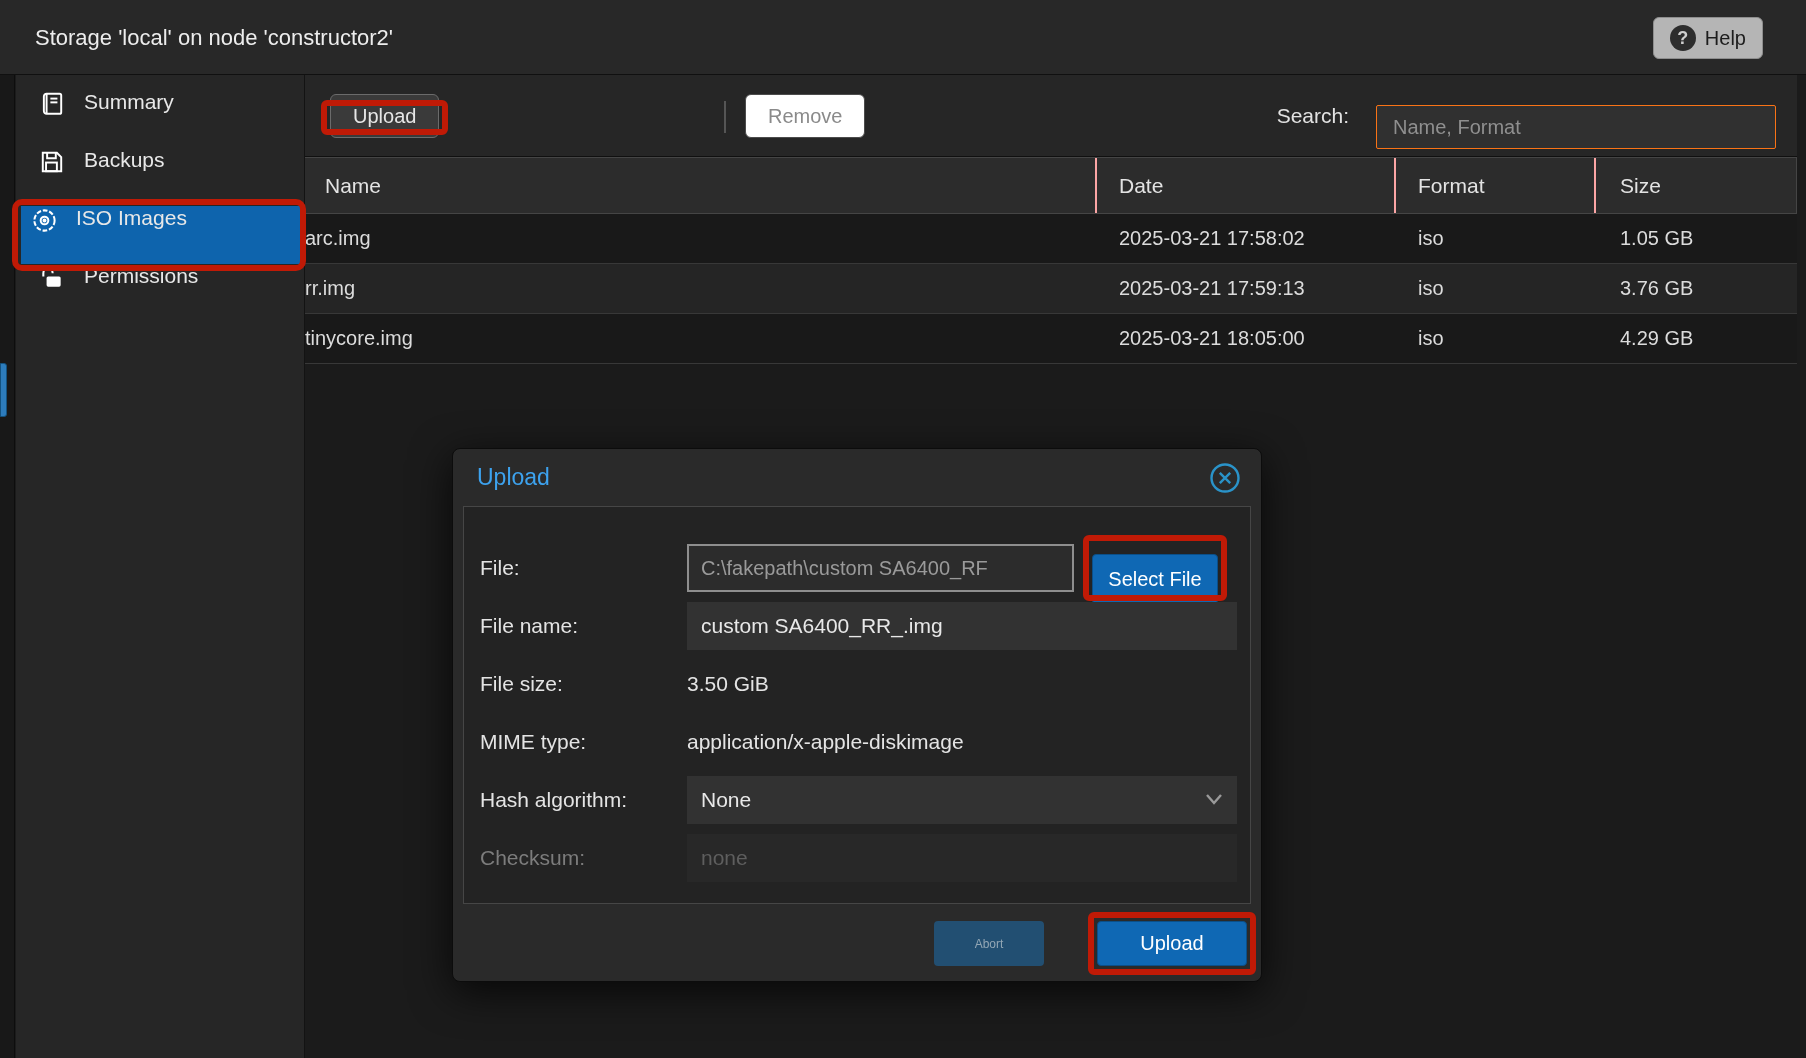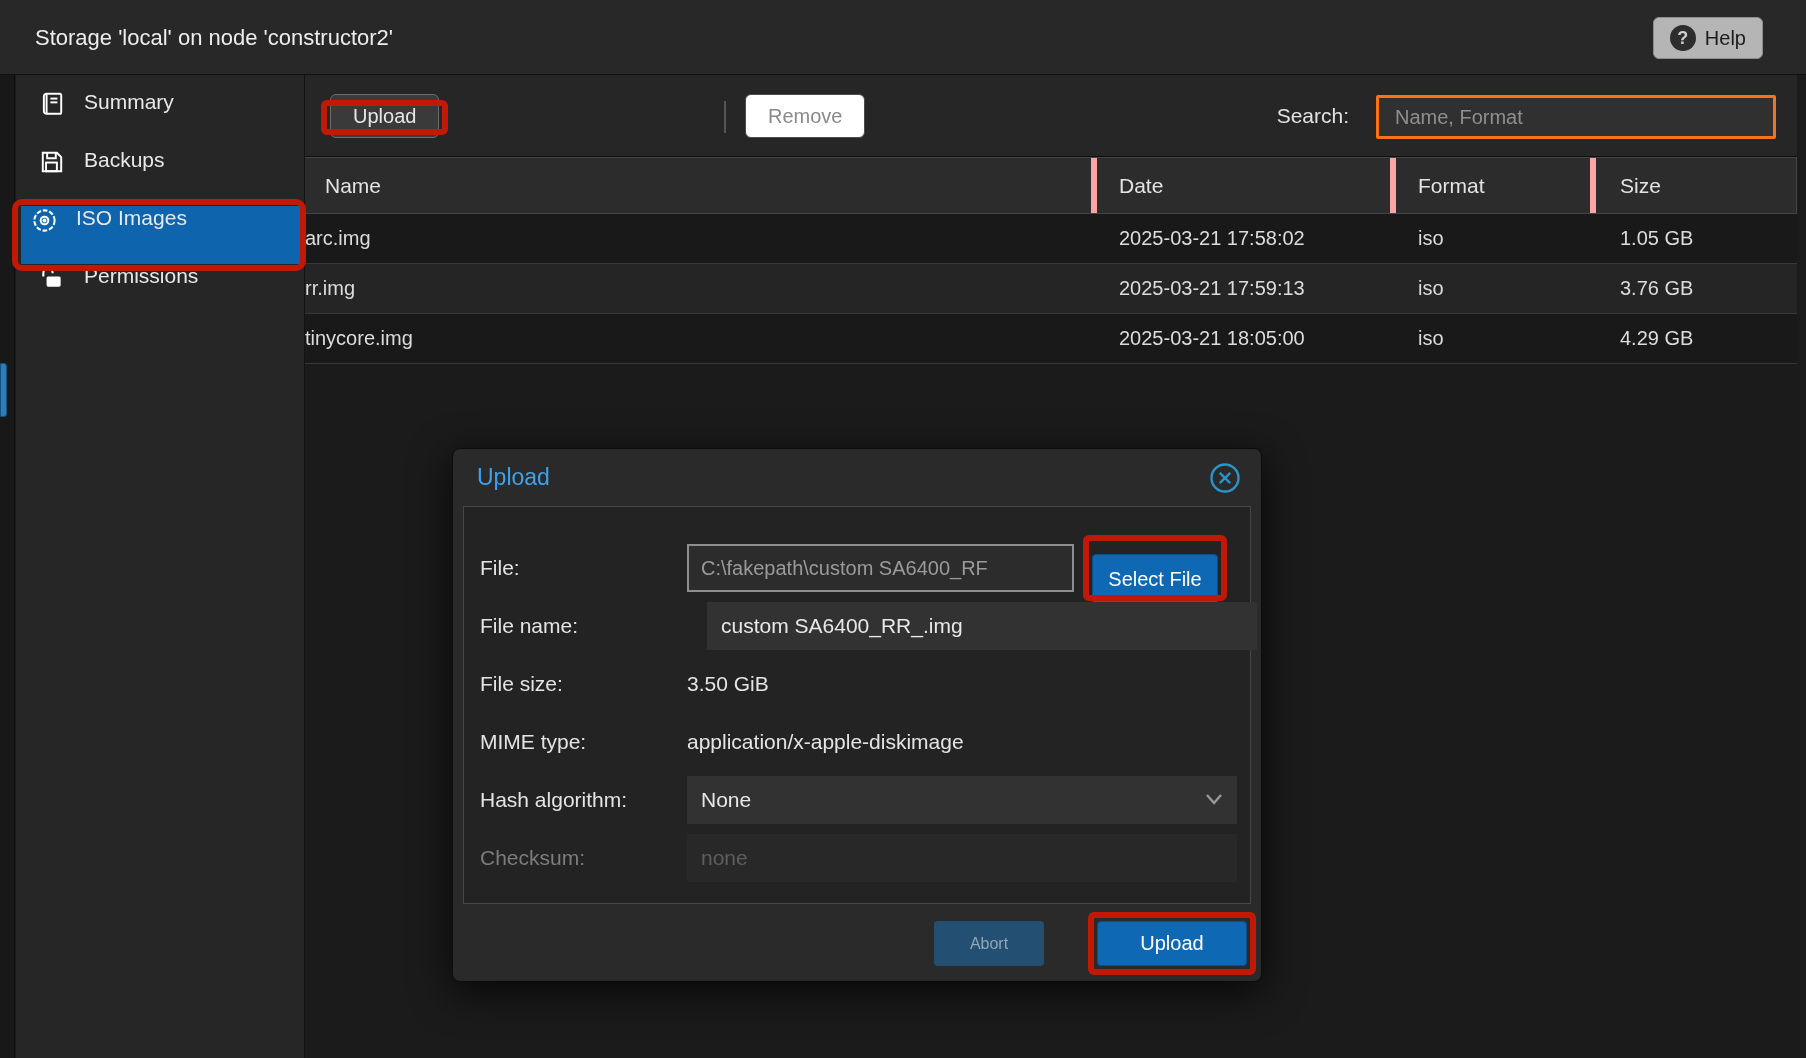--- a/index.html
+++ b/index.html
@@ -37,27 +37,27 @@
     left:-9px;right:-4px;top:-7px;bottom:-7px;z-index:40;}
   
   .main{position:absolute;left:305px;top:75px;right:0;bottom:0;background:#1b1b1b;}
   .toolbar{position:absolute;left:0;top:0;right:9px;height:82px;background:#262626;border-bottom:1px solid #101010;}
   .tb-btn{position:absolute;top:19px;height:44px;padding:0 22px;background:#3a3a3a;border:1px solid #6b6b6b;border-radius:6px;
     color:#e6e6e6;font-size:20px;font-family:inherit;cursor:pointer;}
   .tb-btn.disabled{color:#8a8a8a;border-color:#4c4c4c;background:#ffffff;cursor:default;}
   .tb-sep{position:absolute;left:419px;top:26px;width:2px;height:32px;background:#555;}
   .tb-upload-wrap{position:absolute;left:25px;top:19px;}
   .search-label{position:absolute;right:448px;top:0;line-height:82px;font-size:21px;color:#e2e2e2;}
-  .search-input{position:absolute;right:21px;top:20px;width:400px;height:44px;background:#303030;border:3px solid #f97316;
+  .search-input{position:absolute;right:21px;top:30px;width:400px;height:44px;background:#303030;border:1px solid #f97316;
     border-radius:2px;color:#e6e6e6;font-size:20px;padding:0 16px;font-family:inherit;}
   .search-input::placeholder{color:#8f8f8f;}
   
   .grid{position:absolute;left:0;top:82px;width:1492px;}
   .grid-head{display:flex;height:57px;background:#2c2c2c;border-top:1px solid #454545;border-bottom:1px solid #454545;}
-  .gh-cell{display:flex;align-items:center;padding-left:20px;font-size:21px;color:#e3e3e3;border-right:6px solid #fca5a5;cursor:pointer;}
+  .gh-cell{display:flex;align-items:center;padding-left:20px;font-size:21px;color:#e3e3e3;border-right:2px solid #fca5a5;cursor:pointer;}
   .gh-cell:last-child{border-right:1px solid #454545;}
   .col-name{width:792px;}
   .col-date{width:299px;padding-left:22px;}
   .col-format{width:200px;padding-left:22px;}
   .col-size{width:201px;padding-left:24px;}
   .grid-row{display:flex;height:50px;border-bottom:1px solid #383838;cursor:pointer;font-size:20px;color:#dcdcdc;}
   .grid-row>div{display:flex;align-items:center;}
   .grid-row:nth-child(odd){background:#252525;}
   .grid-row:nth-child(even){background:#191919;}
   
@@ -71,30 +71,30 @@
   .f-label.muted{color:#7c7c7c;}
   .f-text{position:absolute;left:223px;line-height:48px;font-size:21px;color:#e4e4e4;}
   .file-input{position:absolute;left:223px;top:0;width:387px;height:48px;background:#2c2c2c;border:2px solid #8e8e8e;
     color:#9a9a9a;font-size:20px;padding:0 12px;font-family:inherit;}
   .sel-file-btn{position:absolute;left:628px;top:-2px;width:126px;height:50px;background:var(--button-blue);border:1px solid #0b4f88;
     border-radius:4px;color:#fff;font-size:20px;font-family:inherit;cursor:pointer;margin-top:12px;}
   .ann-tight{position:relative;}
   .ann-tight::after{content:"";position:absolute;pointer-events:none;border:6px solid var(--annotation-red);border-radius:6px;
     inset:-9px;z-index:40;}
   .plain-input{position:absolute;left:223px;top:0;width:550px;height:48px;background:#323232;border:none;
-    color:#e8e8e8;font-size:21px;padding:0 14px;font-family:inherit;margin-left:20px;}
+    color:#e8e8e8;font-size:21px;padding:0 14px;font-family:inherit;}
   .hash-select{position:absolute;left:223px;top:0;width:550px;height:48px;background:#323232;cursor:pointer;}
   .hash-select .val{position:absolute;left:14px;line-height:48px;font-size:21px;color:#e8e8e8;}
   .hash-select .chev{position:absolute;right:14px;top:17px;}
   .checksum-input{position:absolute;left:223px;top:0;width:550px;height:48px;background:#282828;border:none;
     color:#616161;font-size:21px;padding:0 14px;font-family:inherit;}
   .checksum-input::placeholder{color:#5e5e5e;}
   .dlg-footer{position:absolute;left:0;right:0;bottom:0;height:77px;}
   .abort-btn{position:absolute;left:481px;top:17px;width:110px;height:45px;background:#224f72;border:none;border-radius:4px;
-    color:#93a7b5;font-size:16px;font-family:inherit;cursor:default;}
+    color:#93a7b5;font-size:12px;font-family:inherit;cursor:default;}
   .upload-btn{position:absolute;left:644px;top:17px;width:150px;height:45px;background:var(--button-blue);border:1px solid #0b4f88;
     border-radius:4px;color:#fff;font-size:20px;font-family:inherit;cursor:pointer;}
   svg{display:block;}
 </style>
 </head>
 <body>
 
 <div class="left-strip">
   <div class="strip-tab"></div>
   <div class="strip-notch"></div>

